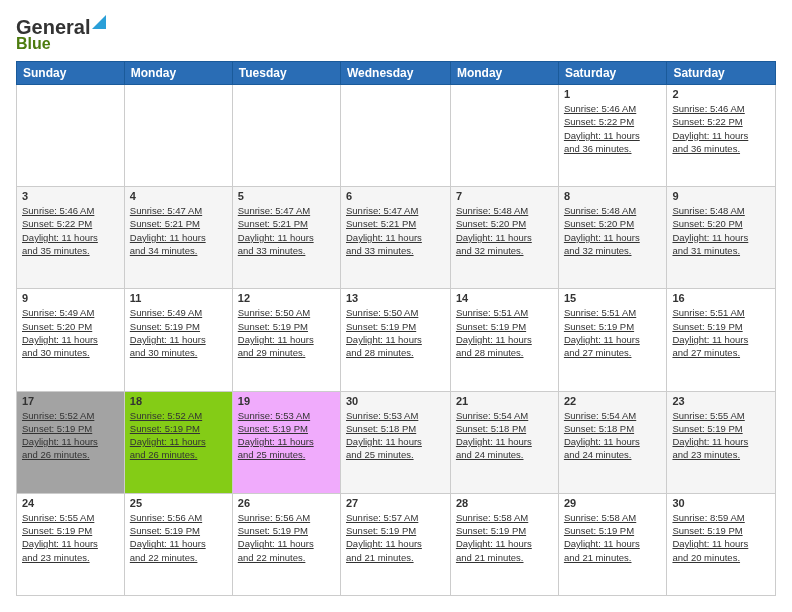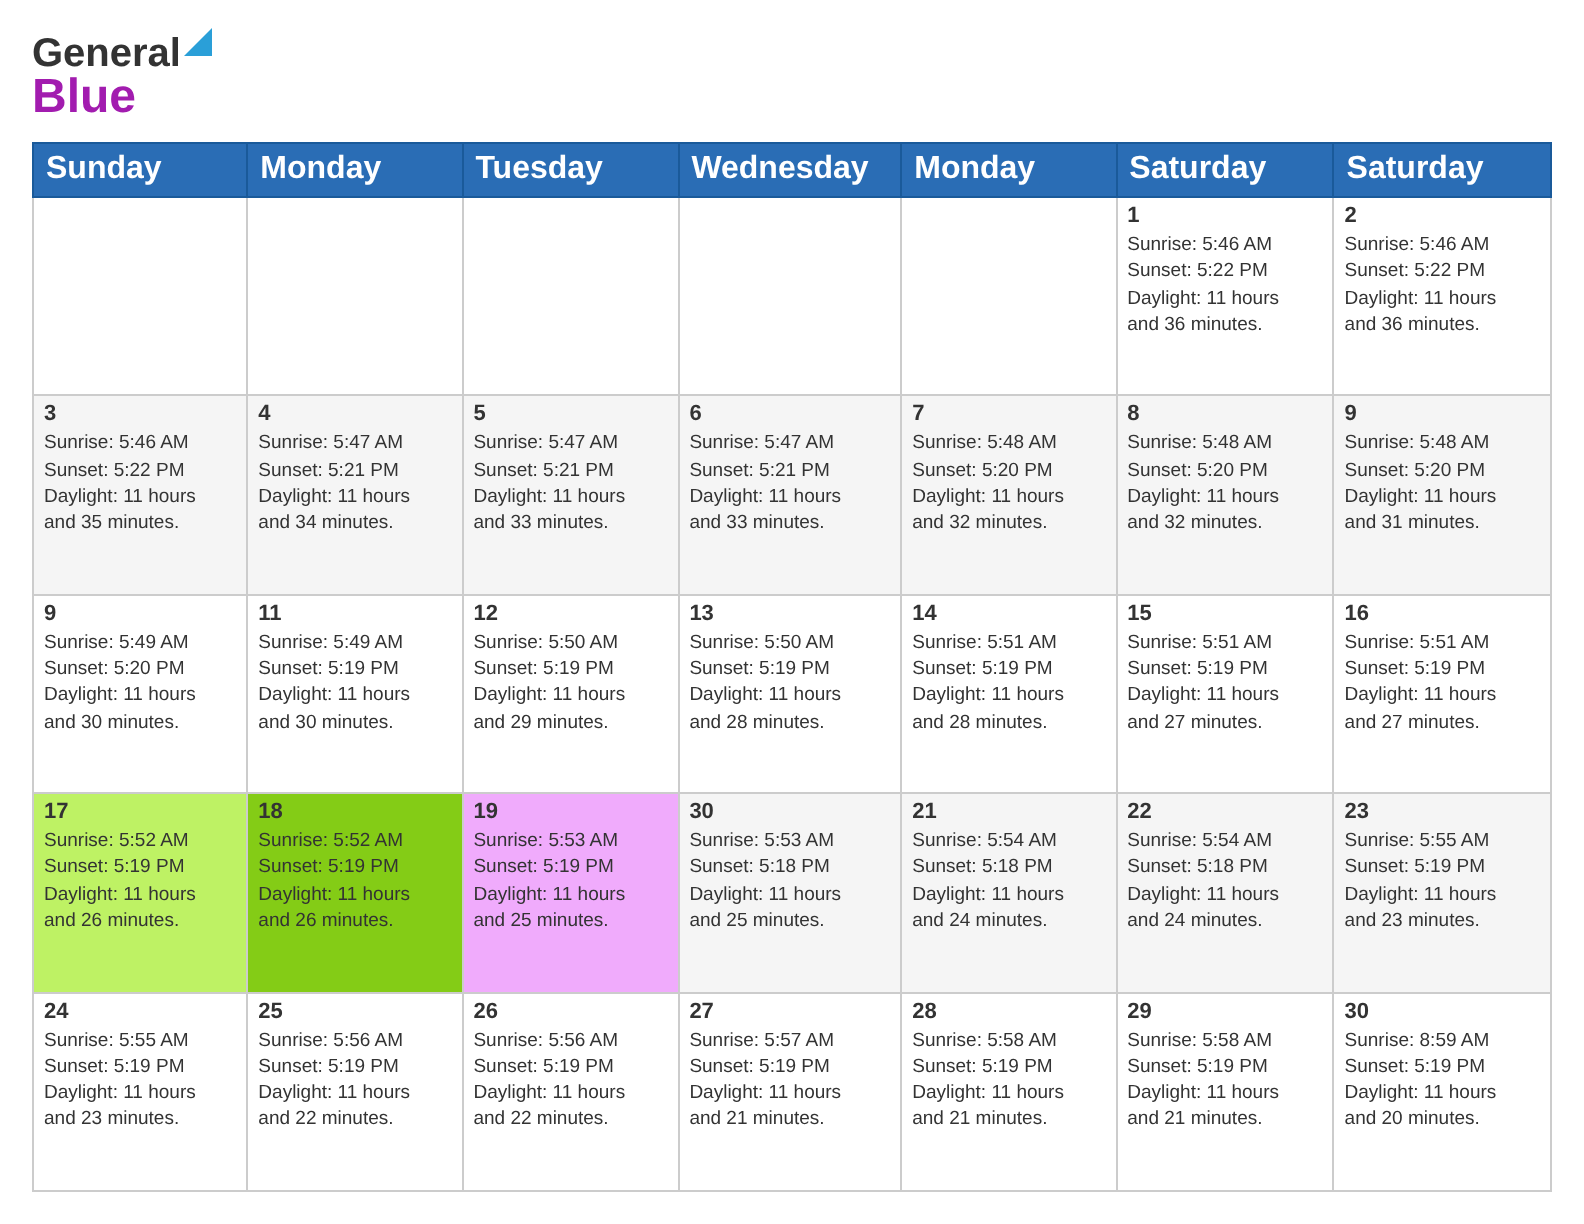--- a/index.html
+++ b/index.html
@@ -47,21 +47,21 @@
     .calendar-table {
       width: 100%;
       border-collapse: collapse;
       flex: 1;
     }
     .calendar-table th {
       background-color: #2a6db5;
       color: #fff;
       text-align: left;
       padding: 4px 6px;
-      font-size: 16px;
+      font-size: 12px;
       font-weight: bold;
       border: 1px solid #1a5a9a;
     }
     .calendar-table td {
       border: 1px solid #ccc;
       vertical-align: top;
       padding: 3px 5px;
       font-size: 9.5px;
       color: #333;
       width: 113px;
@@ -71,20 +71,21 @@
     .calendar-table tr:nth-child(even) td {
       background: #f5f5f5;
     }
     .day-number {
       font-size: 11px;
       font-weight: bold;
       margin-bottom: 2px;
     }
     .day-info {
       line-height: 1.4;
+      text-decoration: underline;
     }
     .empty-cell {
       background: #fff !important;
     }
     .calendar-table td.empty-cell {
       background: #fff;
     }
   </style>
 </head>
 <body>
@@ -93,21 +94,21 @@
   <div class="header">
     <div class="logo">
       <div class="logo-row">
         <span style="font-size:20px;font-weight:bold;color:#333;">General</span>
         <span style="display:inline-block;margin-left:2px;position:relative;top:-4px;">
           <svg width="14" height="14" viewBox="0 0 14 14">
             <polygon points="0,14 14,14 14,0" fill="#2a9fd8"></polygon>
           </svg>
         </span>
       </div>
-      <span style="font-size:24px;font-weight:bold;color:#a21caf;margin-top:-4px;">Blue</span>
+      <span style="font-size:16px;font-weight:bold;color:#4d7c0f;margin-top:-4px;">Blue</span>
     </div>
     <div class="title-section">
       <div class="month-title"></div>
       <div class="location"></div>
     </div>
   </div>
 
   <table class="calendar-table">
     <thead>
       <tr>
@@ -238,21 +239,21 @@
           </td>
           <td>
             <div class="day-number">16</div>
             <div class="day-info" style="white-space: pre-line;">Sunrise: 5:51 AM
 Sunset: 5:19 PM
 Daylight: 11 hours
 and 27 minutes.</div>
           </td>
         </tr>
         <tr>
-          <td style="background: #bef264;">
+          <td style="background: #a3a3a3;">
             <div class="day-number">17</div>
             <div class="day-info" style="white-space: pre-line;">Sunrise: 5:52 AM
 Sunset: 5:19 PM
 Daylight: 11 hours
 and 26 minutes.</div>
           </td>
           <td style="background: #84cc16;">
             <div class="day-number">18</div>
             <div class="day-info" style="white-space: pre-line;">Sunrise: 5:52 AM
 Sunset: 5:19 PM

